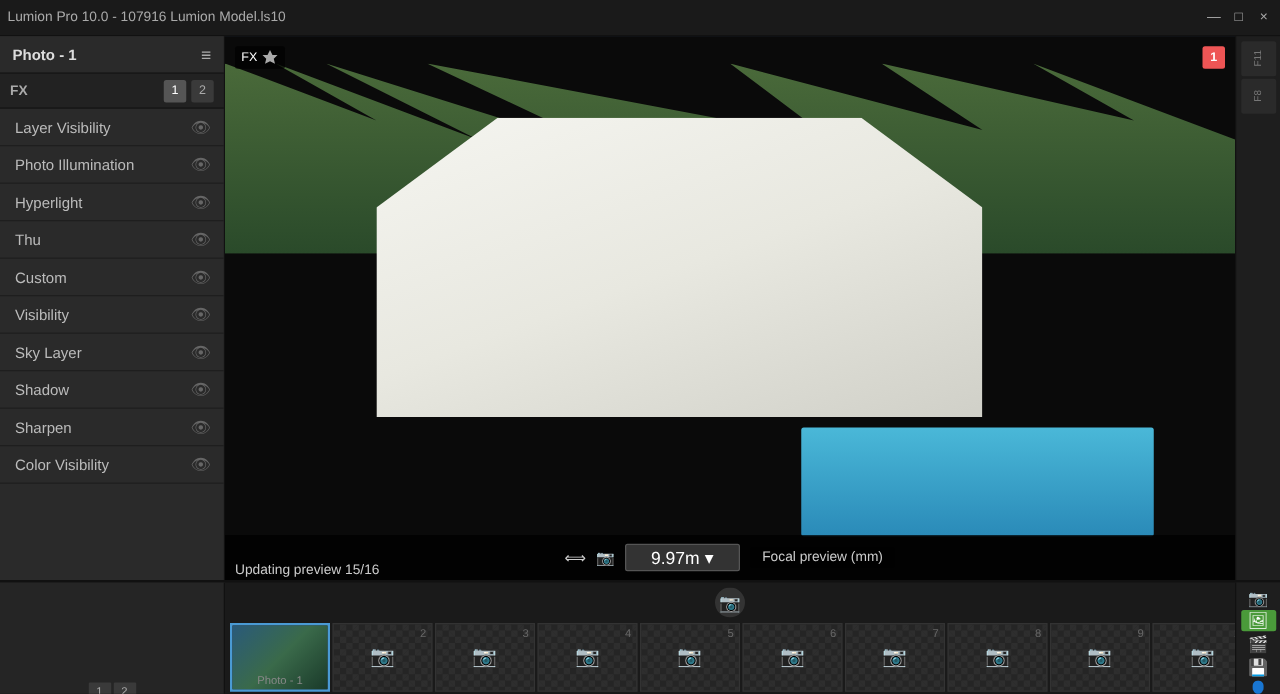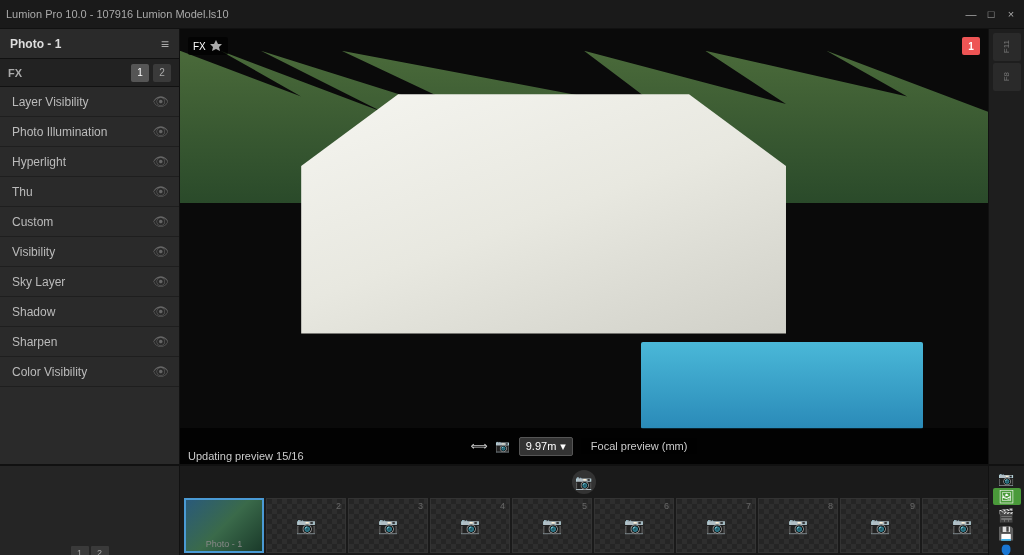--- a/index.html
+++ b/index.html
@@ -186,22 +186,22 @@
       align-items: center;
       padding: 0 10px;
       gap: 10px;
     }
     #status-text { font-size: 11px; color: #ccc; position: absolute; bottom: 2px; left: 8px; text-align: center; }
     .vp-tool { color: #ccc; font-size: 12px; }
     .vp-distance {
       background: #333;
       border: 1px solid #555;
       color: #fff;
-      font-size: 11px;
-      padding: 2px 6px;
+      font-size: 14px;
+      padding: 2px 20px;
       border-radius: 2px;
       display: flex; align-items: center; gap: 4px;
     }
     .vp-focal {
       background: rgba(0,0,0,0.5);
       color: #ccc;
       font-size: 11px;
       padding: 2px 10px;
       border-radius: 2px;
     }

